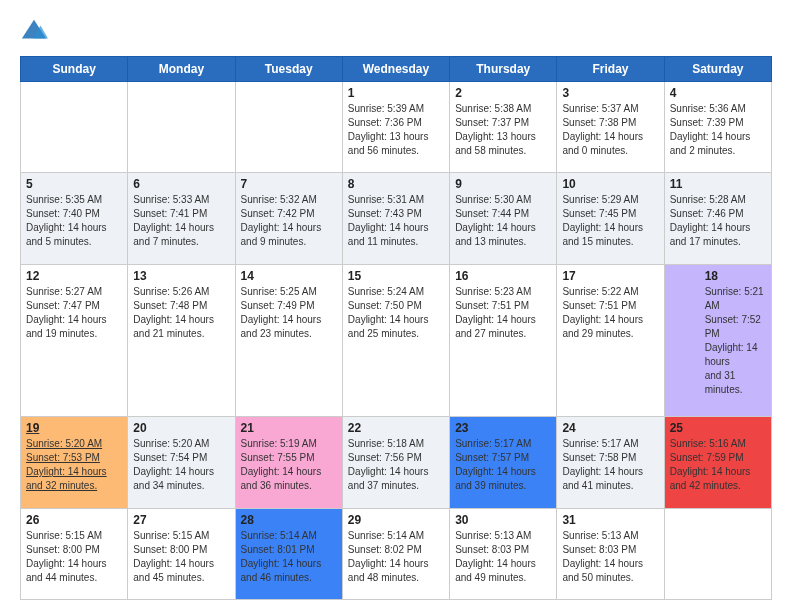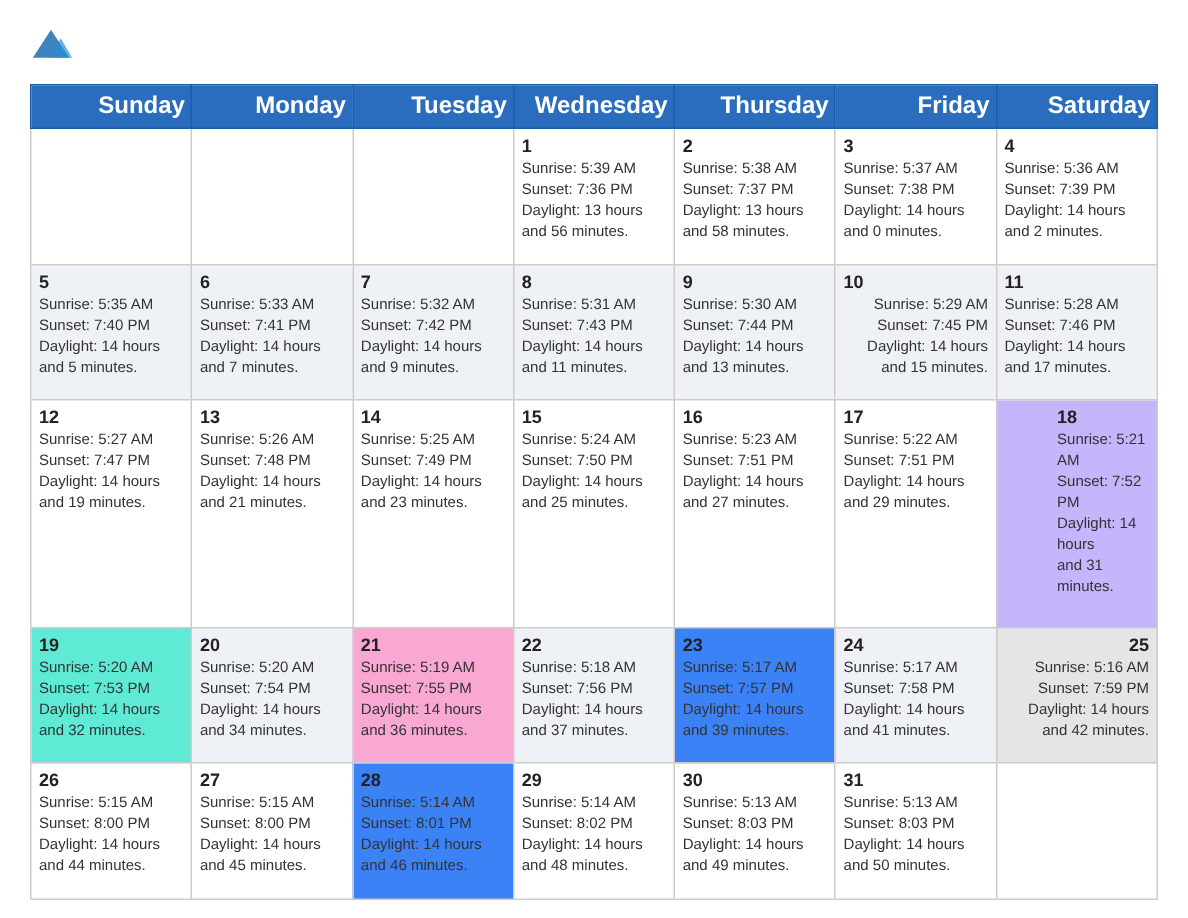--- a/index.html
+++ b/index.html
@@ -56,24 +56,24 @@
     .calendar {
       flex: 1;
       border: 1px solid #ccc;
       border-collapse: collapse;
       width: 100%;
       table-layout: fixed;
     }
     .calendar th {
       background: #2a6dbe;
       color: #fff;
-      font-size: 16px;
+      font-size: 12px;
       font-weight: bold;
       padding: 5px 4px;
-      text-align: right;
+      text-align: center;
       border: 1px solid #1a5dae;
     }
     .calendar td {
       border: 1px solid #ccc;
       vertical-align: top;
       padding: 4px 5px;
       font-size: 10px;
       color: #333;
       background: #fff;
       height: 82px;
@@ -200,21 +200,21 @@
           </td>
           <td style="background: rgb(238, 242, 247);">
             <div class="day-num">9</div>
             <div class="cell-text" style="white-space: pre-line;">Sunrise: 5:30 AM
 Sunset: 7:44 PM
 Daylight: 14 hours
 and 13 minutes.</div>
           </td>
           <td style="background: rgb(238, 242, 247);">
             <div class="day-num">10</div>
-            <div class="cell-text" style="white-space: pre-line; text-align: right;">Sunrise: 5:29 AM
+            <div class="cell-text" style="white-space: pre-line;">Sunrise: 5:29 AM
 Sunset: 7:45 PM
 Daylight: 14 hours
 and 15 minutes.</div>
           </td>
           <td style="background: rgb(238, 242, 247);">
             <div class="day-num">11</div>
             <div class="cell-text" style="white-space: pre-line;">Sunrise: 5:28 AM
 Sunset: 7:46 PM
 Daylight: 14 hours
 and 17 minutes.</div>
@@ -265,21 +265,21 @@
           </td>
           <td style="background: #c4b5fd; padding-left: 40px;">
             <div class="day-num">18</div>
             <div class="cell-text" style="white-space: pre-line;">Sunrise: 5:21 AM
 Sunset: 7:52 PM
 Daylight: 14 hours
 and 31 minutes.</div>
           </td>
         </tr>
         <tr>
-          <td style="background: #5eead4;">
+          <td style="background: #fdba74; text-decoration: underline;">
             <div class="day-num">19</div>
             <div class="cell-text" style="white-space: pre-line;">Sunrise: 5:20 AM
 Sunset: 7:53 PM
 Daylight: 14 hours
 and 32 minutes.</div>
           </td>
           <td style="background: rgb(238, 242, 247);">
             <div class="day-num">20</div>
             <div class="cell-text" style="white-space: pre-line;">Sunrise: 5:20 AM
 Sunset: 7:54 PM
@@ -307,21 +307,21 @@
 Daylight: 14 hours
 and 39 minutes.</div>
           </td>
           <td style="background: rgb(238, 242, 247);">
             <div class="day-num">24</div>
             <div class="cell-text" style="white-space: pre-line;">Sunrise: 5:17 AM
 Sunset: 7:58 PM
 Daylight: 14 hours
 and 41 minutes.</div>
           </td>
-          <td style="background: #e5e5e5; text-align: right;">
+          <td style="background: #ef4444;">
             <div class="day-num">25</div>
             <div class="cell-text" style="white-space: pre-line;">Sunrise: 5:16 AM
 Sunset: 7:59 PM
 Daylight: 14 hours
 and 42 minutes.</div>
           </td>
         </tr>
         <tr>
           <td style="background: rgb(255, 255, 255);">
             <div class="day-num">26</div>

